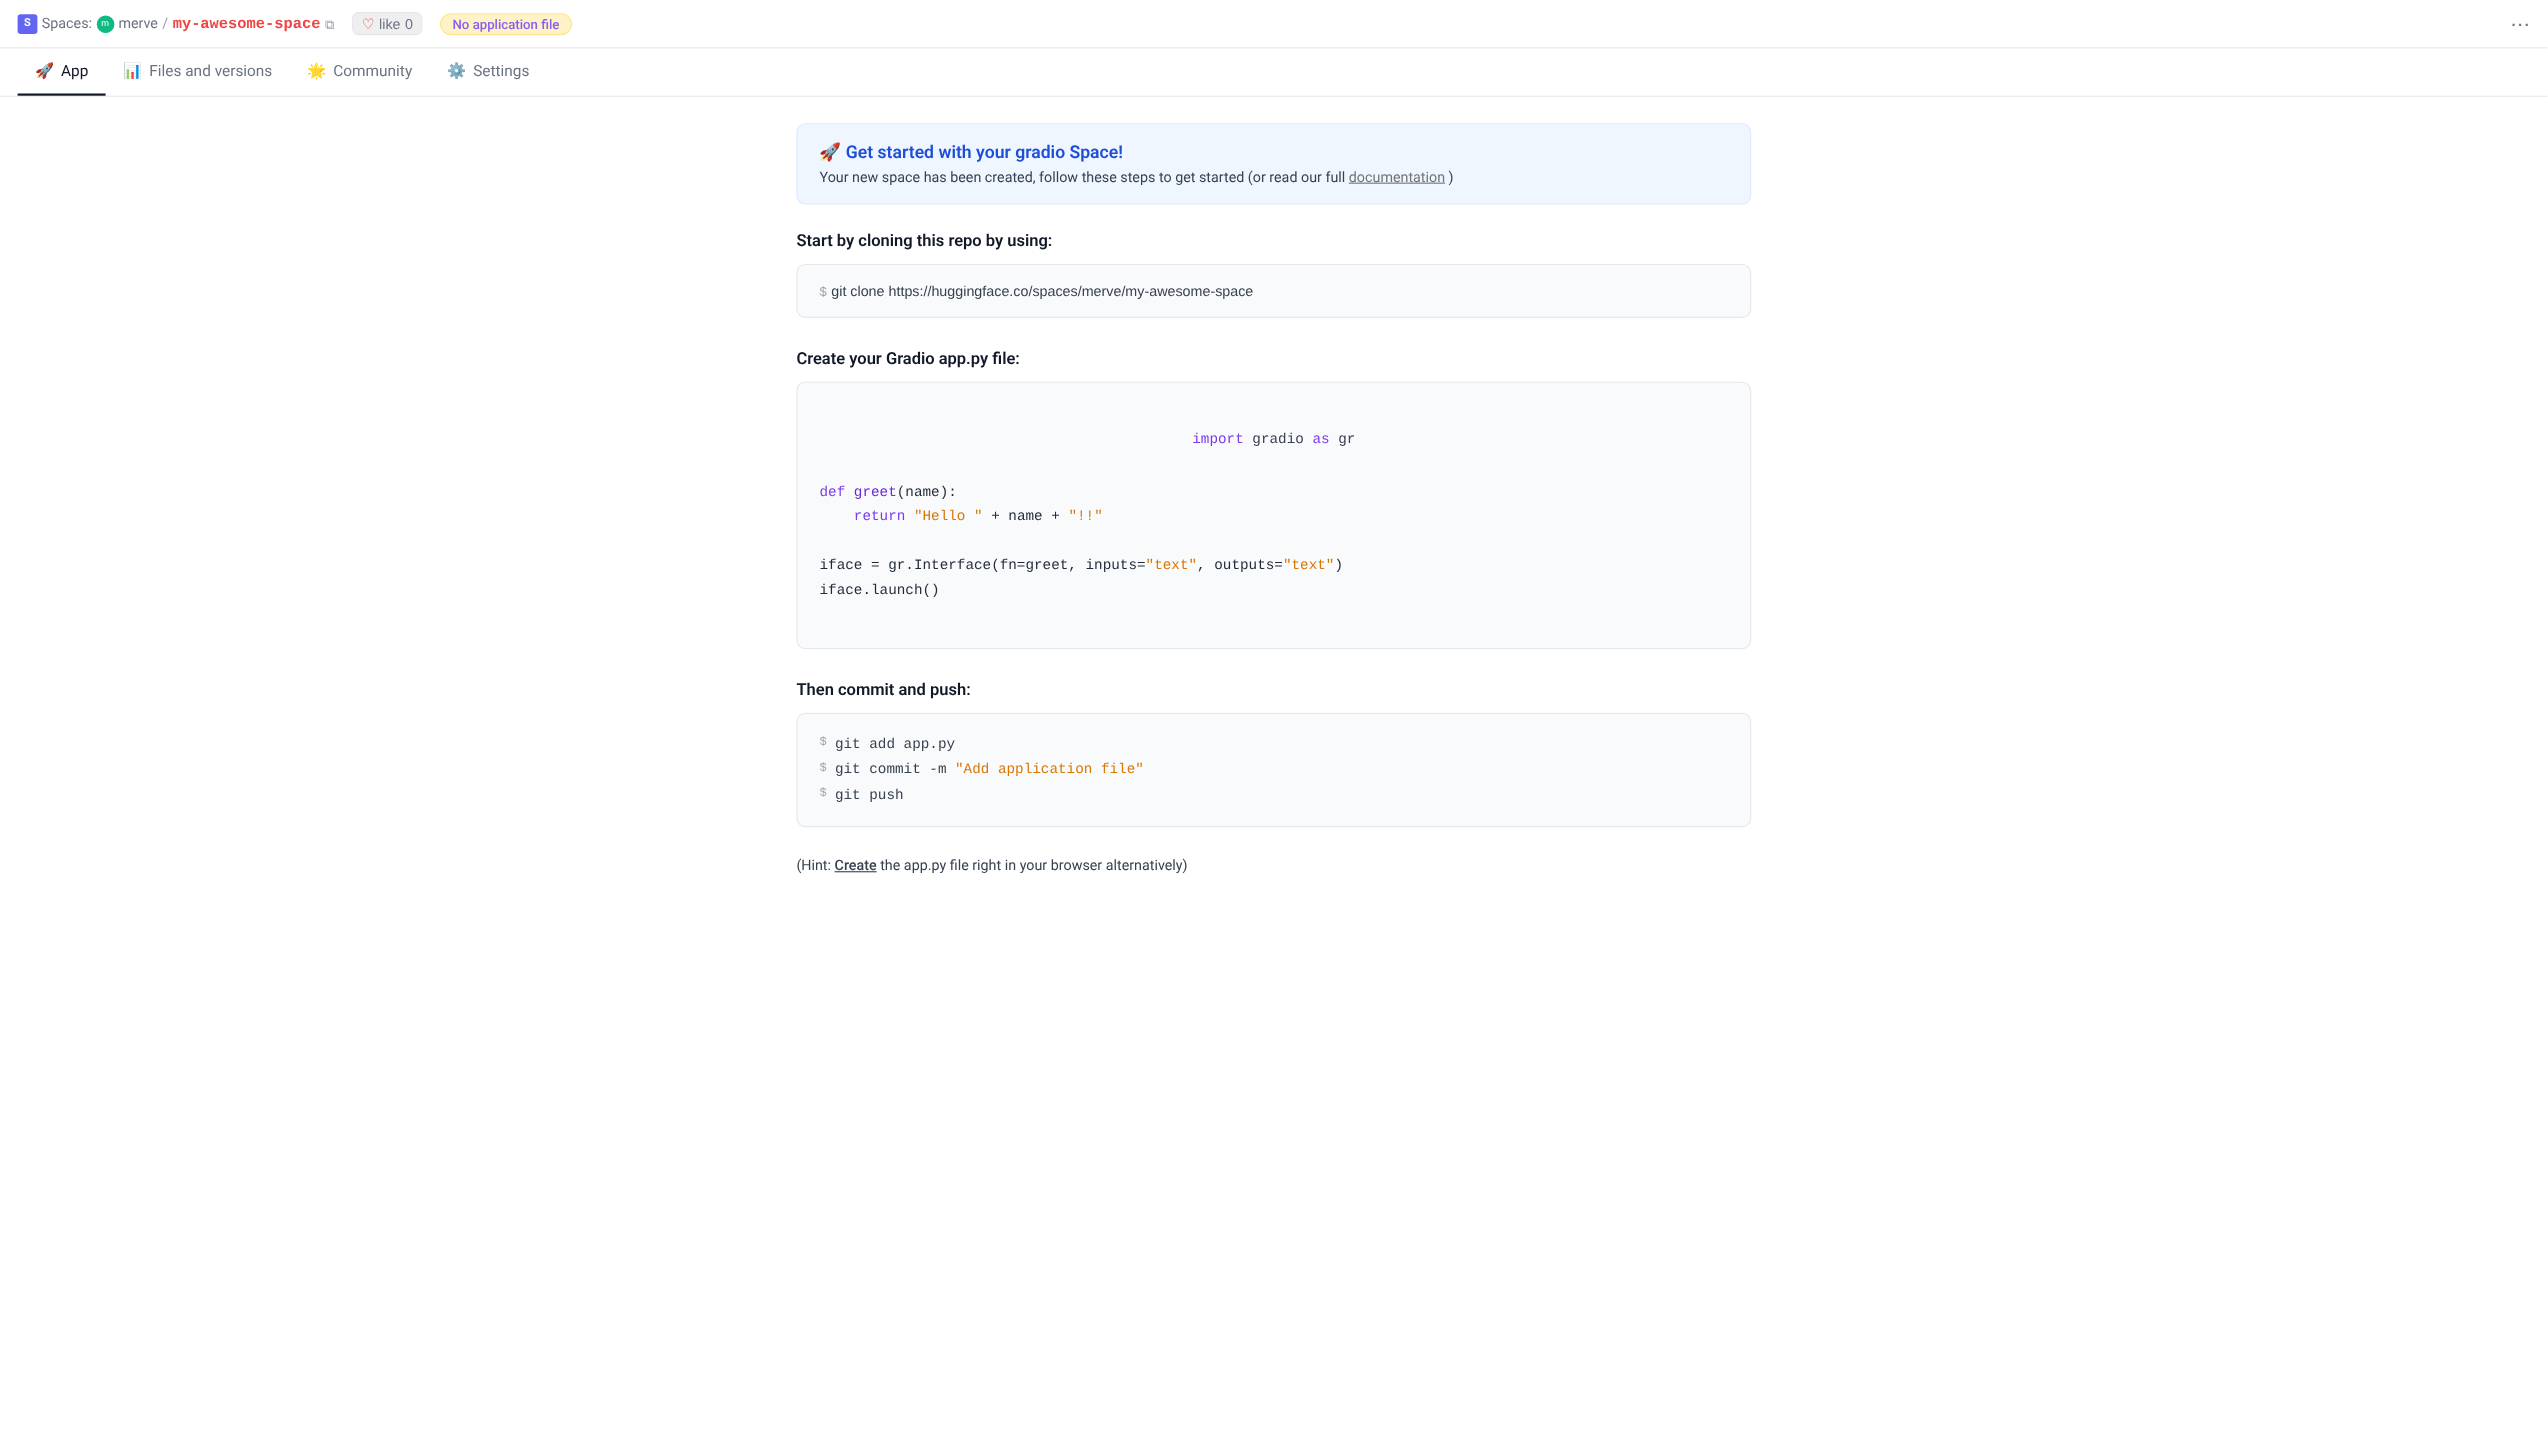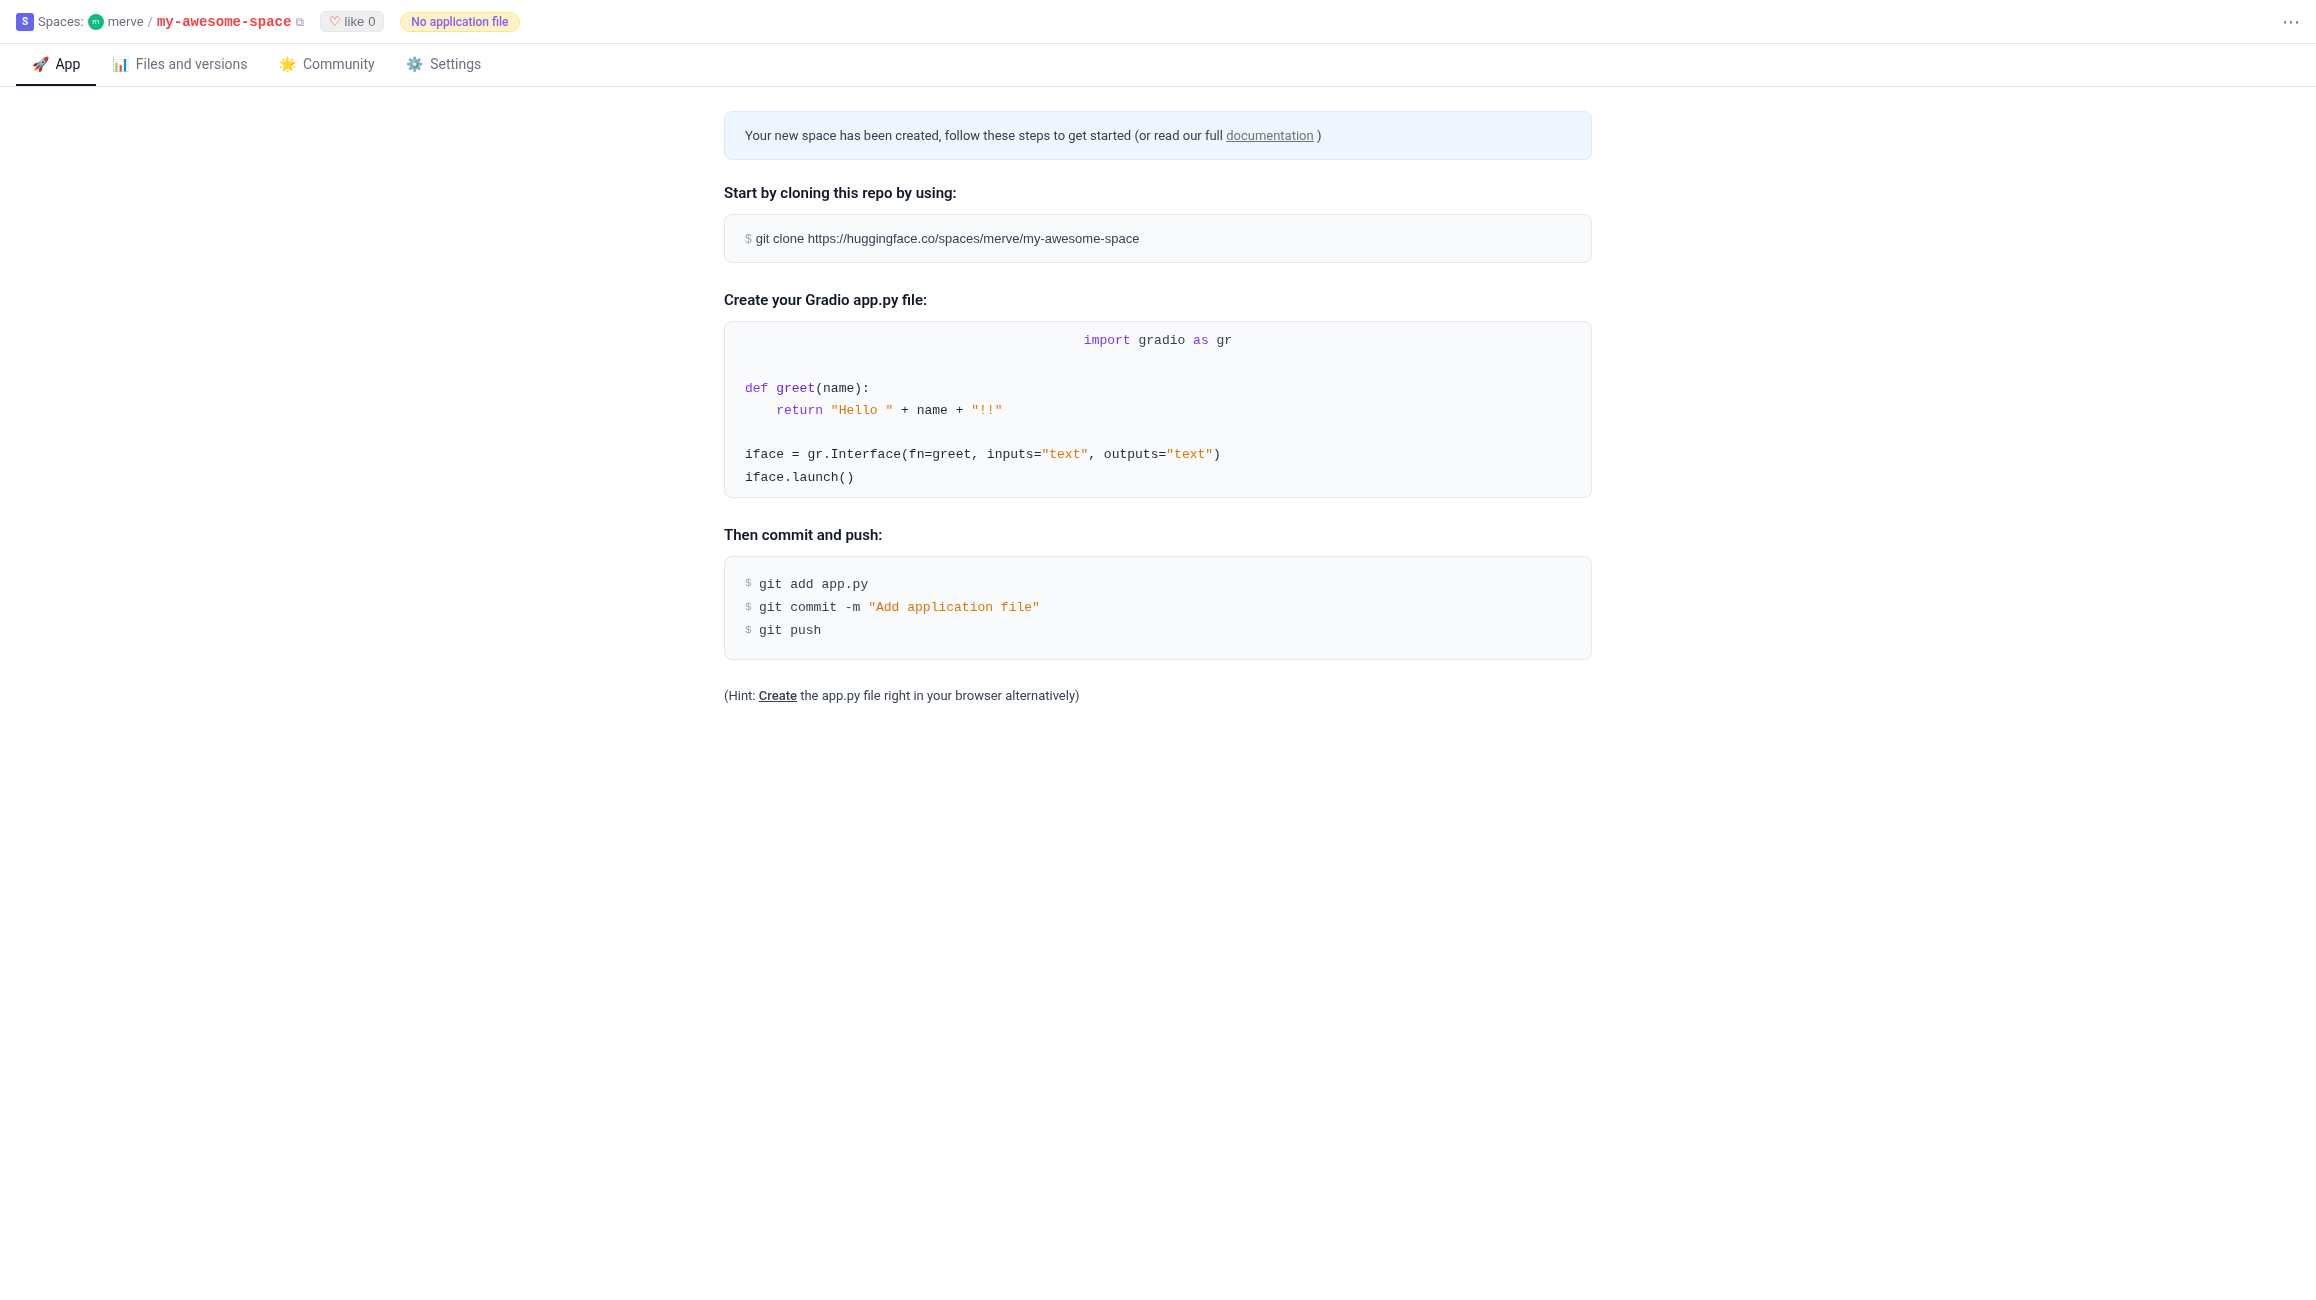--- a/index.html
+++ b/index.html
@@ -151,21 +151,21 @@
     .code-block .prompt {
       color: #9ca3af;
       font-size: 12px;
       margin-right: 4px;
     }
     
     .python-block {
       background: #f9fafb;
       border: 1px solid #e5e7eb;
       border-radius: 8px;
-      padding: 8px 20px;
+      padding: 41px 20px;
       font-family: 'Courier New', monospace;
       font-size: 13px;
       margin-bottom: 24px;
       line-height: 1.7;
     }
     .py-keyword { color: #7c3aed; }
     .py-func { color: #6d28d9; }
     .py-string { color: #d97706; }
     .py-import { color: #374151; }
     .py-center { text-align: center; margin-bottom: 4px; }
@@ -238,20 +238,21 @@
   </a>
   <a class="nav-tab">
     <span class="tab-icon">⚙️</span>
     <span>Settings</span>
   </a>
 </nav>
 
 <div class="main">
 
   <div class="info-banner">
+    <h2>🚀 Get started with your gradio Space!</h2>
     <p>
       <span>Your new space has been created, follow these steps to get started (or read our full </span><a href="#">documentation</a><span> )</span>
     </p>
   </div>
 
   <div class="section-gap">
     <p class="section-title">Start by cloning this repo by using:</p>
     <div class="code-block">
       <span class="prompt">$</span><span>git clone https://huggingface.co/spaces/merve/my-awesome-space</span>
     </div>

